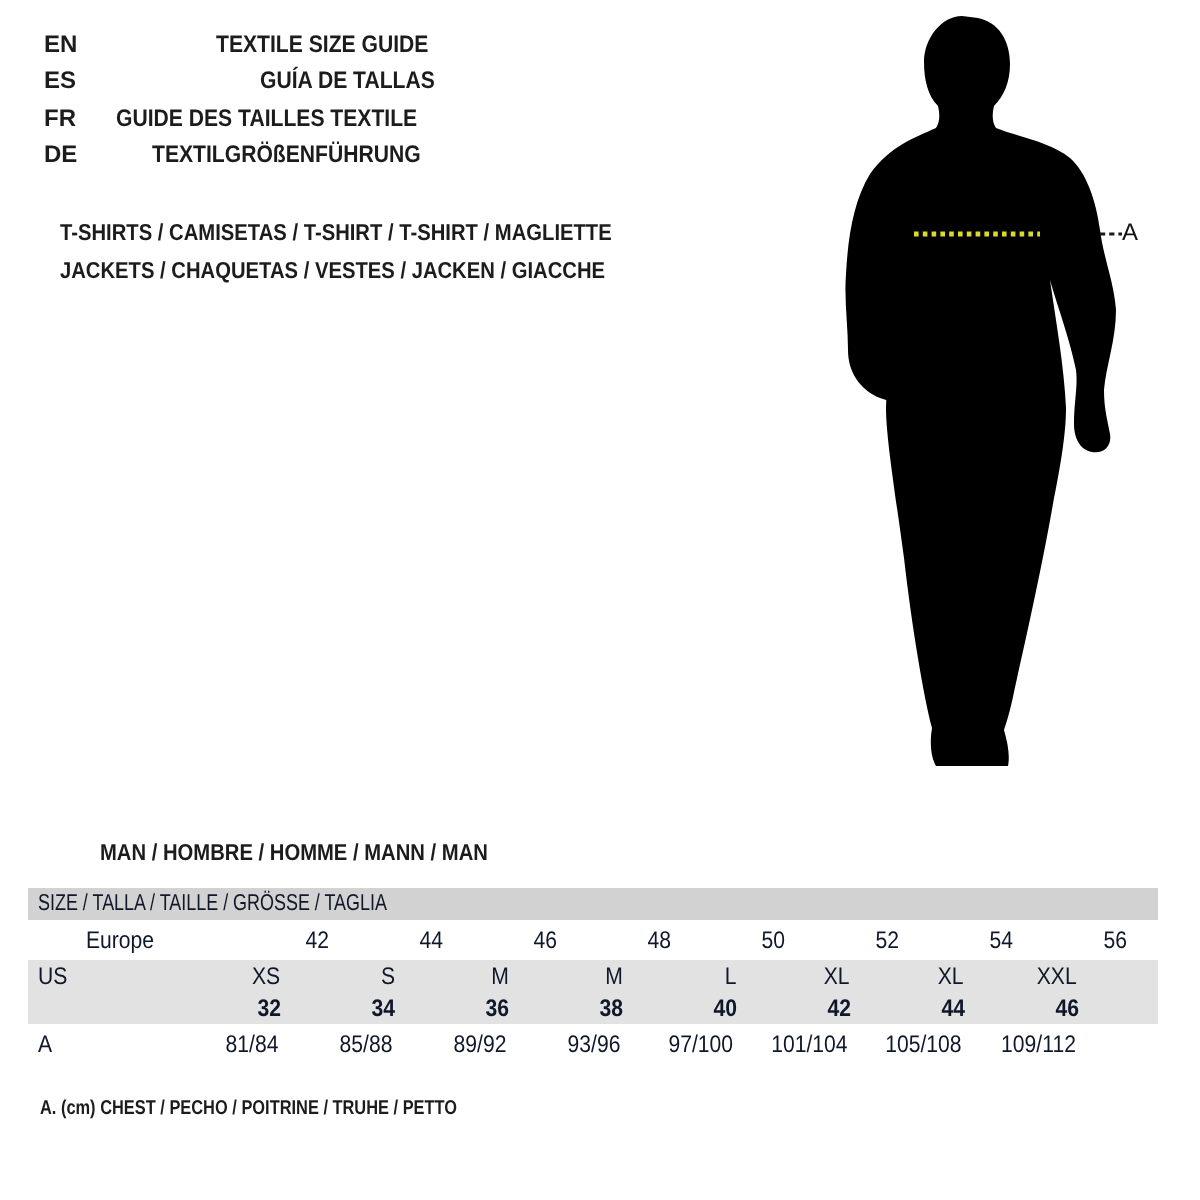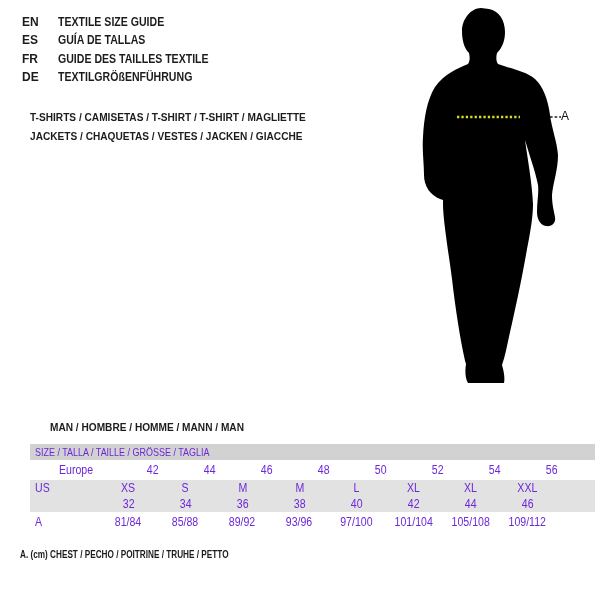--- a/index.html
+++ b/index.html
@@ -6,43 +6,43 @@
   body{width:600px;height:600px;background:#ffffff;overflow:hidden;
        font-family:"Liberation Sans", sans-serif;color:#1c1c1c;}
   .page{position:relative;width:600px;height:600px;background:#fff;}
 
   
   .cond{display:inline-block;transform:scaleX(0.88);transform-origin:0 50%;white-space:nowrap;}
   .cond-c{display:inline-block;transform:scaleX(0.88);transform-origin:50% 50%;white-space:nowrap;}
 
   
   .lang-block{position:absolute;left:22px;top:13px;font-weight:bold;font-size:12px;line-height:18.3px;}
-  .lang-row{display:flex;}
+  .lang-row{display:flex;justify-content:space-between;}
   .lang-code{width:36px;}
 
   
   .cat-block{position:absolute;left:30px;top:108px;font-weight:bold;font-size:11.5px;line-height:18.5px;}
 
   
   .figure{position:absolute;left:412px;top:3px;width:150px;height:392px;}
   .measure-a{position:absolute;left:561px;top:109px;font-size:12px;color:#111;}
 
   
   .man-label{position:absolute;left:22px;top:421px;font-weight:bold;font-size:11.5px;margin-left:28px;}
 
   
-  .size-table{position:absolute;left:30px;top:444px;width:565px;font-size:12px;color:#6d28d9;}
+  .size-table{position:absolute;left:14px;top:444px;width:565px;font-size:12px;color:#0f172a;}
   .trow{display:flex;align-items:center;}
   .trow-header{height:16px;background:#d2d2d2;font-size:11.5px;}
   .trow-r0{height:20px;margin-left:24px;}
   .trow-r1{height:16px;background:#e2e2e2;}
-  .trow-r2{height:16px;background:#e2e2e2;}
+  .trow-r2{height:16px;background:#e2e2e2;font-weight:bold;}
   .trow-r3{height:19px;}
   .cell-label{width:70px;padding-left:5px;box-sizing:border-box;text-align:left;}
-  .cell-val{width:57px;text-align:center;}
+  .cell-val{width:57px;text-align:right;}
   .header-text{padding-left:5px;}
   .header-text .cond{transform:scaleX(0.78);}
 
   
   .footnote{position:absolute;left:20px;top:549px;font-weight:bold;font-size:10px;}
   .footnote .cond{transform:scaleX(0.82);}
 </style>
 </head>
 <body>
 

